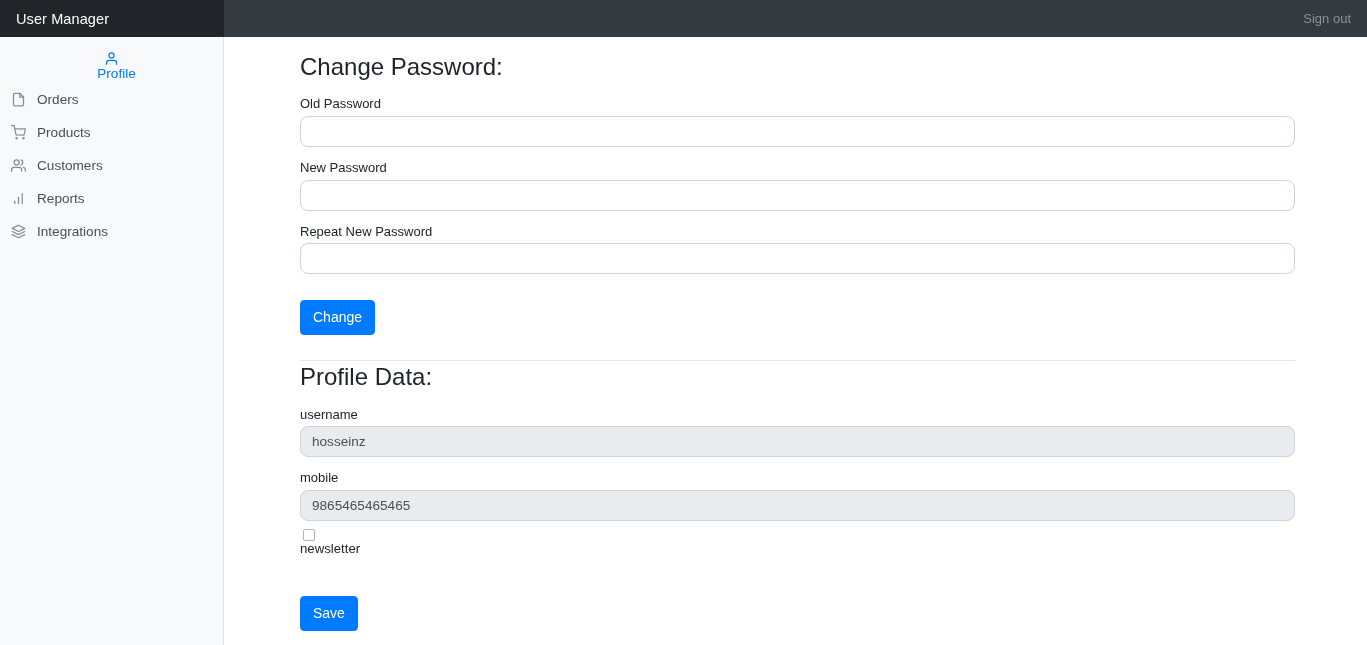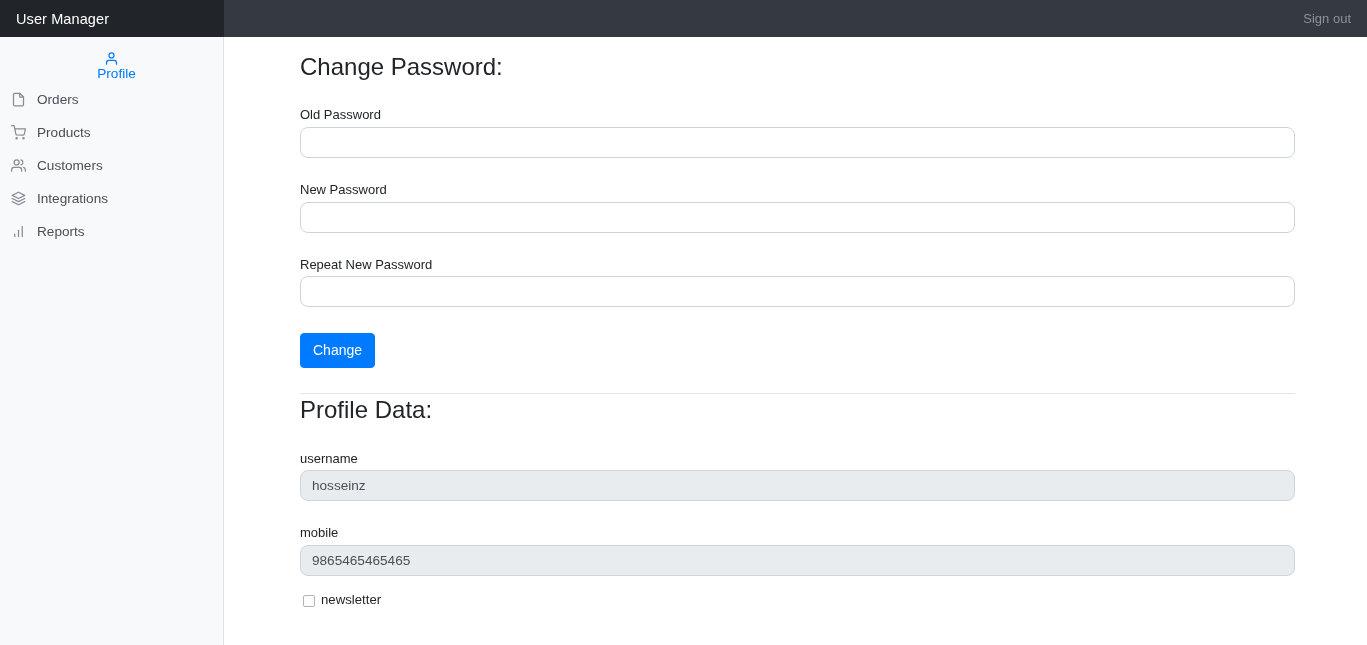--- a/index.html
+++ b/index.html
@@ -112,21 +112,21 @@
     margin: 0;
     padding-top: 0px;
     line-height: 1.35;
     color: #212529;
   }
 
   .field-label {
     display: block;
     font-size: 13px;
     color: #212529;
-    margin-top: 24px;
+    margin-top: 13px;
     margin-bottom: 4px;
     line-height: 1.2;
   }
   .form-input {
     display: block;
     width: 995px;
     height: 31px;
     border: 1px solid #ced4da;
     border-radius: 8px;
     background: #ffffff;
@@ -162,22 +162,23 @@
 
   hr.divider {
     border: 0;
     border-top: 1px solid #e3e5e8;
     margin: 25px 0 0 0;
     width: 995px;
   }
 
   .checkbox-row {
     display: flex;
-    align-items: flex-end;
-    margin-top: 16px;
+    align-items: flex-start;
+    margin-top: 8px;
+    flex-direction: column;
   }
   .cb {
     width: 12px;
     height: 12px;
     border: 1px solid #b0b4b9;
     border-radius: 2px;
     background: #fdfdfd;
     margin: 0 6px 0 3px;
     flex: 0 0 12px;
     cursor: pointer;
@@ -238,37 +239,37 @@
         <path d="M23 21v-2a4 4 0 0 0-3-3.87"></path>
         <path d="M16 3.13a4 4 0 0 1 0 7.75"></path>
       </svg>
     </span>
     <span>Customers</span>
   </a>
 
   <a class="nav-item">
     <span class="nav-icon">
       <svg viewBox="0 0 24 24" fill="none" stroke="#868e96" stroke-width="2" stroke-linecap="round" stroke-linejoin="round">
+        <line x1="12" y1="20" x2="12" y2="10"></line>
+        <line x1="18" y1="20" x2="18" y2="4"></line>
+        <line x1="6" y1="20" x2="6" y2="16"></line>
+      </svg>
+    </span>
+    <span>Reports</span>
+  </a>
+
+  <a class="nav-item">
+    <span class="nav-icon">
+      <svg viewBox="0 0 24 24" fill="none" stroke="#868e96" stroke-width="2" stroke-linecap="round" stroke-linejoin="round">
         <polygon points="12 2 2 7 12 12 22 7 12 2"></polygon>
         <polyline points="2 17 12 22 22 17"></polyline>
         <polyline points="2 12 12 17 22 12"></polyline>
       </svg>
     </span>
     <span>Integrations</span>
-  </a>
-
-  <a class="nav-item">
-    <span class="nav-icon">
-      <svg viewBox="0 0 24 24" fill="none" stroke="#868e96" stroke-width="2" stroke-linecap="round" stroke-linejoin="round">
-        <line x1="12" y1="20" x2="12" y2="10"></line>
-        <line x1="18" y1="20" x2="18" y2="4"></line>
-        <line x1="6" y1="20" x2="6" y2="16"></line>
-      </svg>
-    </span>
-    <span>Reports</span>
   </a>
 
 </div>
 
 <div class="content">
   <div class="inner">
 
     <div>
       <h2 class="section-title">Change Password:</h2>
 

